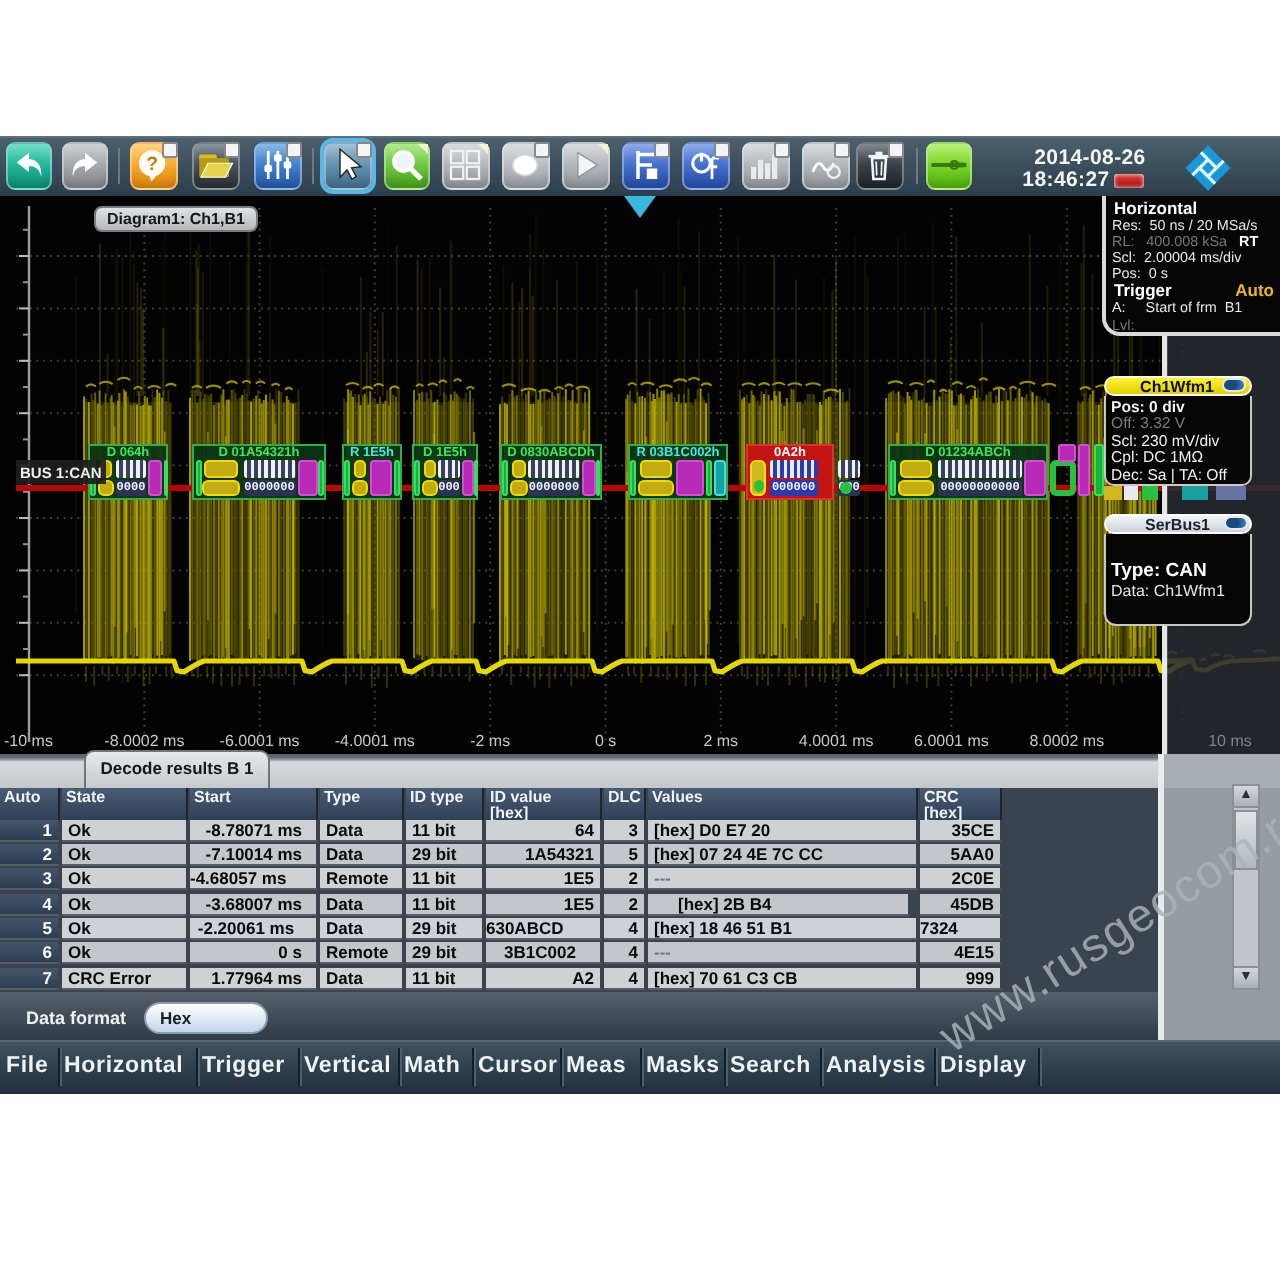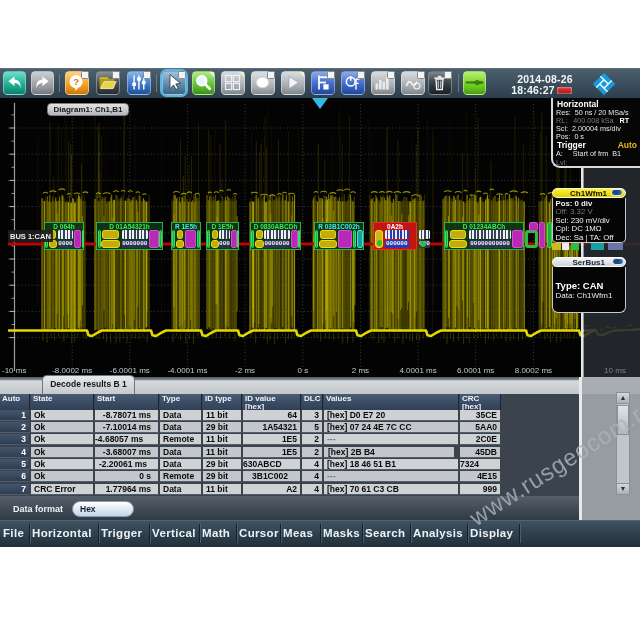--- a/index.html
+++ b/index.html
@@ -1103,21 +1103,21 @@
 <div style="position:absolute;left:302px;top:434.2px;width:21px;height:11.3px;background:#ced2d5;border-right:1px solid #3a424c;border-bottom:1px solid #555d66;box-sizing:border-box;font:bold 8.5px 'Liberation Sans',sans-serif;color:#0a0a0a;text-align:right;padding-right:3px;line-height:10px;white-space:nowrap;overflow:hidden">2</div>
 <div style="position:absolute;left:324px;top:434.2px;width:135px;height:11.3px;background:#ced2d5;border-right:1px solid #3a424c;border-bottom:1px solid #555d66;box-sizing:border-box;font:bold 8.5px 'Liberation Sans',sans-serif;color:#6a7a8a;text-align:left;padding-left:3px;line-height:10px;white-space:nowrap;overflow:hidden">---</div>
 <div style="position:absolute;left:460px;top:434.2px;width:41px;height:11.3px;background:#ced2d5;border-right:1px solid #3a424c;border-bottom:1px solid #555d66;box-sizing:border-box;font:bold 8.5px 'Liberation Sans',sans-serif;color:#0a0a0a;text-align:right;padding-right:3px;line-height:10px;white-space:nowrap;overflow:hidden">2C0E</div>
 <div style="position:absolute;left:0px;top:446.6px;width:30px;height:11.3px;background:linear-gradient(#44556c,#2c3d54);border-right:1px solid #3a424c;border-bottom:1px solid #555d66;box-sizing:border-box;font:bold 8.5px 'Liberation Sans',sans-serif;color:#fff;text-align:right;padding-right:3px;line-height:10px;white-space:nowrap;overflow:hidden">4</div>
 <div style="position:absolute;left:31px;top:446.6px;width:63px;height:11.3px;background:#c3c7cb;border-right:1px solid #3a424c;border-bottom:1px solid #555d66;box-sizing:border-box;font:bold 8.5px 'Liberation Sans',sans-serif;color:#0a0a0a;text-align:left;padding-left:3px;line-height:10px;white-space:nowrap;overflow:hidden">Ok</div>
 <div style="position:absolute;left:95px;top:446.6px;width:64px;height:11.3px;background:#c3c7cb;border-right:1px solid #3a424c;border-bottom:1px solid #555d66;box-sizing:border-box;font:bold 8.5px 'Liberation Sans',sans-serif;color:#0a0a0a;text-align:right;padding-right:7px;line-height:10px;white-space:nowrap;overflow:hidden">-3.68007 ms</div>
 <div style="position:absolute;left:160px;top:446.6px;width:42px;height:11.3px;background:#c3c7cb;border-right:1px solid #3a424c;border-bottom:1px solid #555d66;box-sizing:border-box;font:bold 8.5px 'Liberation Sans',sans-serif;color:#0a0a0a;text-align:left;padding-left:3px;line-height:10px;white-space:nowrap;overflow:hidden">Data</div>
 <div style="position:absolute;left:203px;top:446.6px;width:39px;height:11.3px;background:#c3c7cb;border-right:1px solid #3a424c;border-bottom:1px solid #555d66;box-sizing:border-box;font:bold 8.5px 'Liberation Sans',sans-serif;color:#0a0a0a;text-align:left;padding-left:3px;line-height:10px;white-space:nowrap;overflow:hidden">11 bit</div>
 <div style="position:absolute;left:243px;top:446.6px;width:58px;height:11.3px;background:#c3c7cb;border-right:1px solid #3a424c;border-bottom:1px solid #555d66;box-sizing:border-box;font:bold 8.5px 'Liberation Sans',sans-serif;color:#0a0a0a;text-align:right;padding-right:3px;line-height:10px;white-space:nowrap;overflow:hidden">1E5</div>
 <div style="position:absolute;left:302px;top:446.6px;width:21px;height:11.3px;background:#c3c7cb;border-right:1px solid #3a424c;border-bottom:1px solid #555d66;box-sizing:border-box;font:bold 8.5px 'Liberation Sans',sans-serif;color:#0a0a0a;text-align:right;padding-right:3px;line-height:10px;white-space:nowrap;overflow:hidden">2</div>
-<div style="position:absolute;left:324px;top:446.6px;width:131px;height:11.3px;background:#c3c7cb;border-right:1px solid #3a424c;border-bottom:1px solid #555d66;box-sizing:border-box;font:bold 8.5px 'Liberation Sans',sans-serif;color:#0a0a0a;text-align:left;padding-left:4px;line-height:10px;white-space:nowrap;overflow:hidden">[hex] 2B B4</div>
+<div style="position:absolute;left:324px;top:446.6px;width:131px;height:11.3px;background:#c3c7cb;border-right:1px solid #3a424c;border-bottom:1px solid #555d66;box-sizing:border-box;font:bold 8.5px 'Liberation Sans',sans-serif;color:#0a0a0a;text-align:left;padding-left:15px;line-height:10px;white-space:nowrap;overflow:hidden">[hex] 2B B4</div>
 <div style="position:absolute;left:460px;top:446.6px;width:41px;height:11.3px;background:#c3c7cb;border-right:1px solid #3a424c;border-bottom:1px solid #555d66;box-sizing:border-box;font:bold 8.5px 'Liberation Sans',sans-serif;color:#0a0a0a;text-align:right;padding-right:3px;line-height:10px;white-space:nowrap;overflow:hidden">45DB</div>
 <div style="position:absolute;left:0px;top:458.9px;width:30px;height:11.3px;background:linear-gradient(#44556c,#2c3d54);border-right:1px solid #3a424c;border-bottom:1px solid #555d66;box-sizing:border-box;font:bold 8.5px 'Liberation Sans',sans-serif;color:#fff;text-align:right;padding-right:3px;line-height:10px;white-space:nowrap;overflow:hidden">5</div>
 <div style="position:absolute;left:31px;top:458.9px;width:63px;height:11.3px;background:#ced2d5;border-right:1px solid #3a424c;border-bottom:1px solid #555d66;box-sizing:border-box;font:bold 8.5px 'Liberation Sans',sans-serif;color:#0a0a0a;text-align:left;padding-left:3px;line-height:10px;white-space:nowrap;overflow:hidden">Ok</div>
 <div style="position:absolute;left:95px;top:458.9px;width:64px;height:11.3px;background:#ced2d5;border-right:1px solid #3a424c;border-bottom:1px solid #555d66;box-sizing:border-box;font:bold 8.5px 'Liberation Sans',sans-serif;color:#0a0a0a;text-align:center;padding-right:7px;line-height:10px;white-space:nowrap;overflow:hidden">-2.20061 ms</div>
 <div style="position:absolute;left:160px;top:458.9px;width:42px;height:11.3px;background:#ced2d5;border-right:1px solid #3a424c;border-bottom:1px solid #555d66;box-sizing:border-box;font:bold 8.5px 'Liberation Sans',sans-serif;color:#0a0a0a;text-align:left;padding-left:3px;line-height:10px;white-space:nowrap;overflow:hidden">Data</div>
 <div style="position:absolute;left:203px;top:458.9px;width:39px;height:11.3px;background:#ced2d5;border-right:1px solid #3a424c;border-bottom:1px solid #555d66;box-sizing:border-box;font:bold 8.5px 'Liberation Sans',sans-serif;color:#0a0a0a;text-align:left;padding-left:3px;line-height:10px;white-space:nowrap;overflow:hidden">29 bit</div>
 <div style="position:absolute;left:243px;top:458.9px;width:58px;height:11.3px;background:#ced2d5;border-right:1px solid #3a424c;border-bottom:1px solid #555d66;box-sizing:border-box;font:bold 8.5px 'Liberation Sans',sans-serif;color:#0a0a0a;padding-right:3px;line-height:10px;white-space:nowrap;overflow:hidden">630ABCD</div>
 <div style="position:absolute;left:302px;top:458.9px;width:21px;height:11.3px;background:#ced2d5;border-right:1px solid #3a424c;border-bottom:1px solid #555d66;box-sizing:border-box;font:bold 8.5px 'Liberation Sans',sans-serif;color:#0a0a0a;text-align:right;padding-right:3px;line-height:10px;white-space:nowrap;overflow:hidden">4</div>
 <div style="position:absolute;left:324px;top:458.9px;width:135px;height:11.3px;background:#ced2d5;border-right:1px solid #3a424c;border-bottom:1px solid #555d66;box-sizing:border-box;font:bold 8.5px 'Liberation Sans',sans-serif;color:#0a0a0a;text-align:left;padding-left:3px;line-height:10px;white-space:nowrap;overflow:hidden">[hex] 18 46 51 B1</div>
 <div style="position:absolute;left:460px;top:458.9px;width:41px;height:11.3px;background:#ced2d5;border-right:1px solid #3a424c;border-bottom:1px solid #555d66;box-sizing:border-box;font:bold 8.5px 'Liberation Sans',sans-serif;color:#0a0a0a;text-align:left;padding-right:3px;line-height:10px;white-space:nowrap;overflow:hidden">7324</div>

